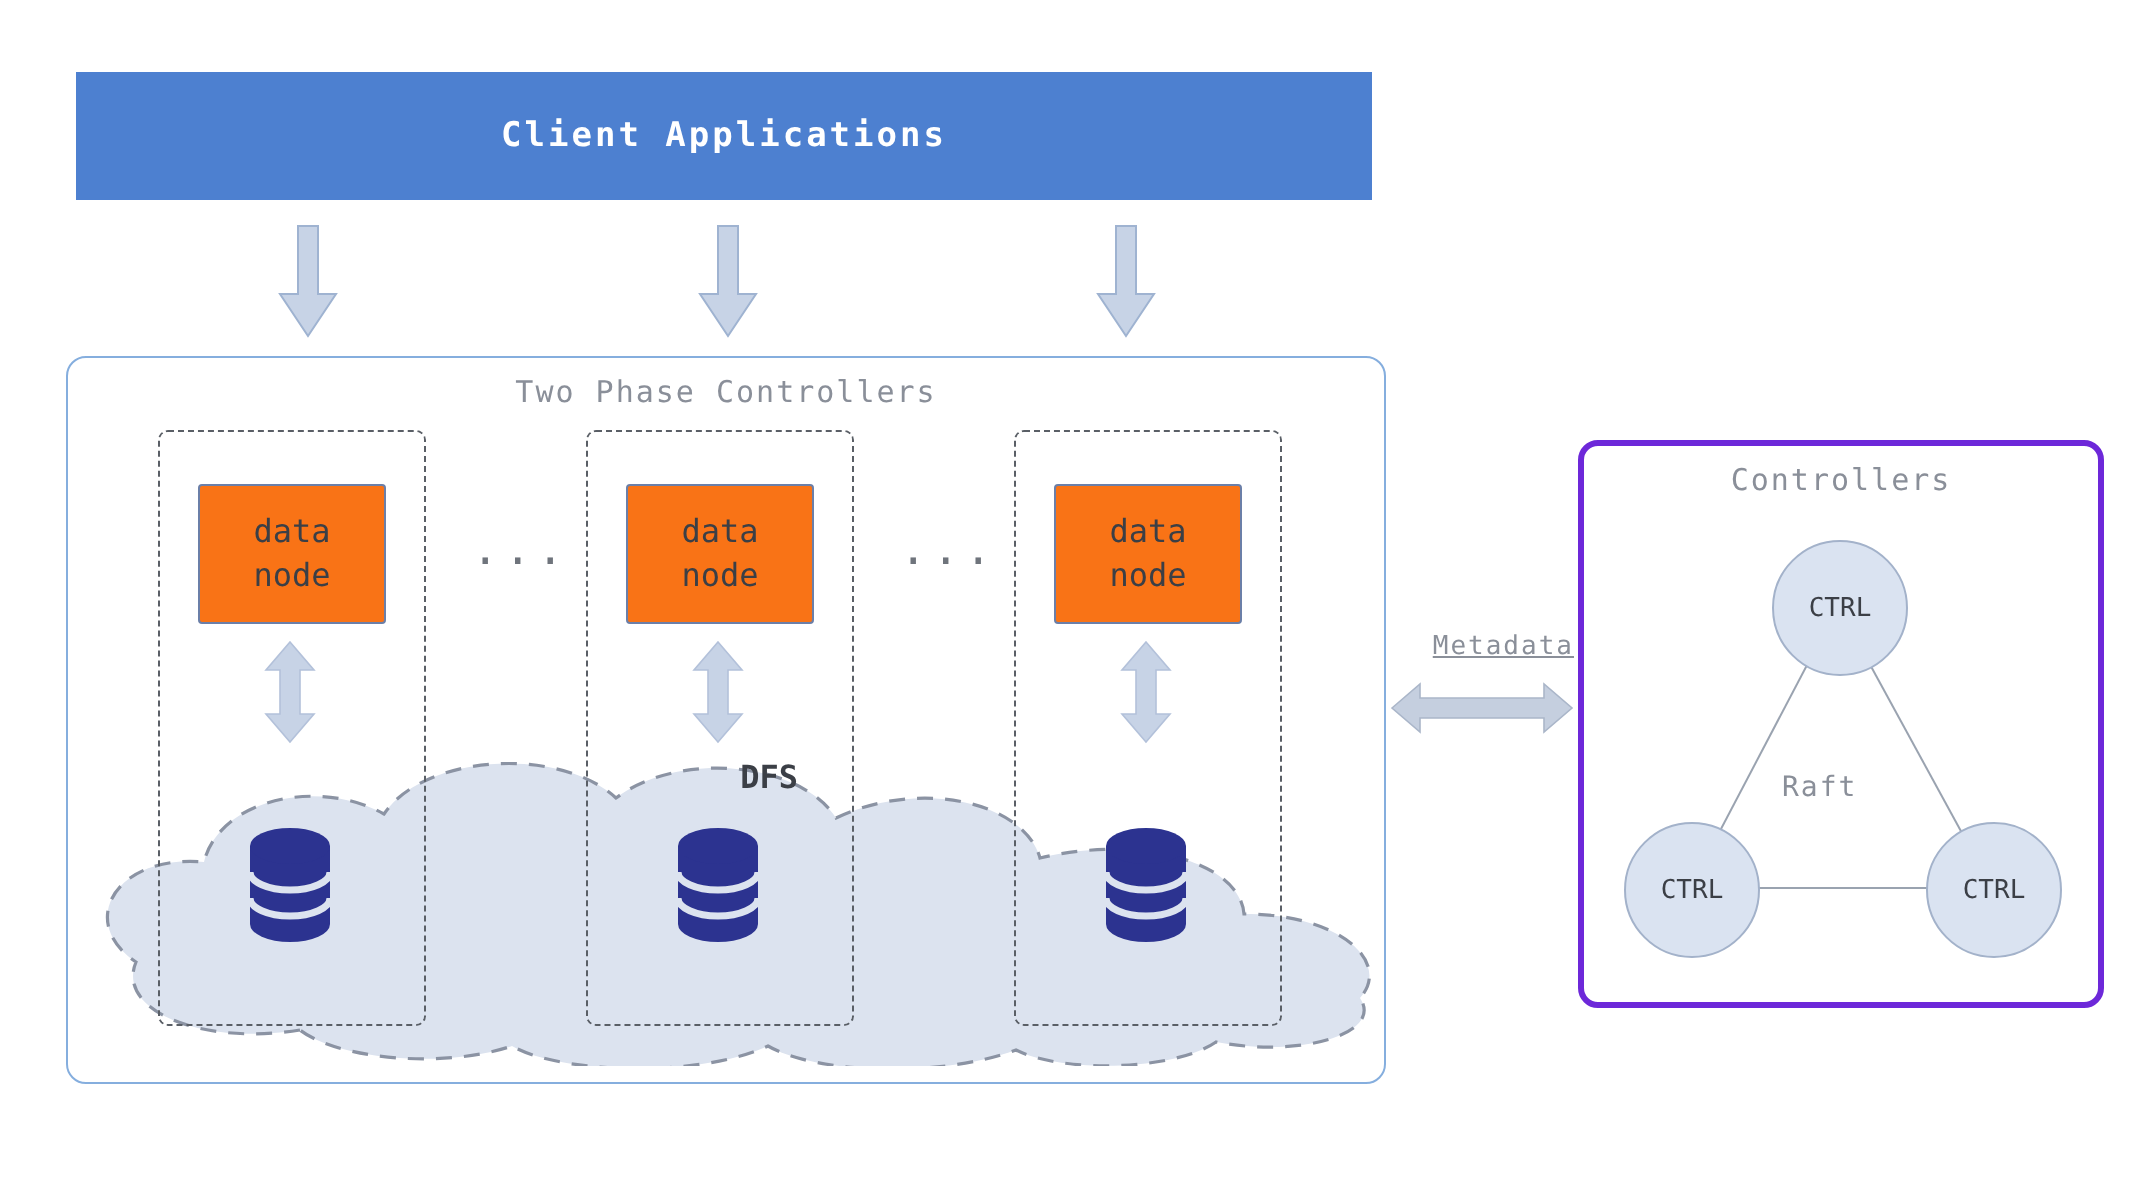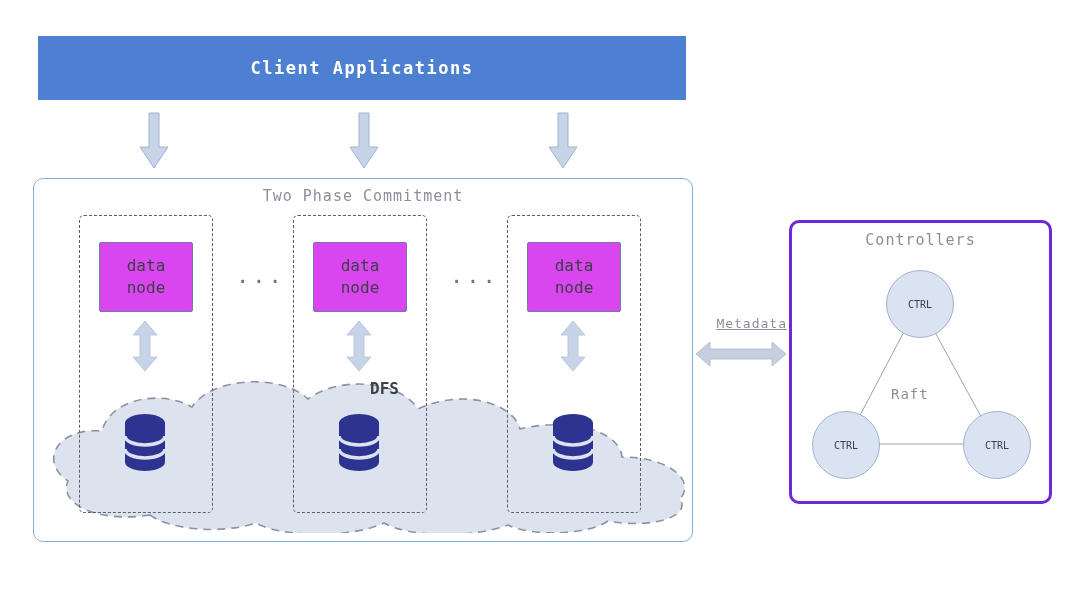--- a/index.html
+++ b/index.html
@@ -37,21 +37,21 @@
   .dashed-rect{
     position:absolute;top:36px;width:132px;height:296px;
     border:1.5px dashed #5a5f66;border-radius:5px;background:transparent;
   }
   .dashed-rect-1{left:45px;}
   .dashed-rect-2{left:259px;}
   .dashed-rect-3{left:473px;}
 
   .data-node{
     position:absolute;left:19px;top:26px;width:92px;height:68px;
-    background:#d946ef;border:1px solid #6b7fa8;border-radius:2px;
+    background:#f97316;border:1px solid #6b7fa8;border-radius:2px;
     display:flex;align-items:center;justify-content:center;
   }
   .data-node span{
     color:#3b3f46;font-size:16px;line-height:1.35;text-align:center;white-space:pre-line;
   }
 
   .v-arrow{position:absolute;left:52px;top:104px;width:26px;height:52px;}
 
   .dots{
     position:absolute;top:84px;width:36px;text-align:center;
@@ -81,21 +81,21 @@
   .controllers-box{
     left:789px;top:220px;width:257px;height:278px;
     border:3px solid #6d28d9;border-radius:10px;background:#ffffff;
   }
   .triangle-svg{position:absolute;left:0;top:0;width:257px;height:278px;}
   .ctrl-circle{
     position:absolute;width:66px;height:66px;border-radius:50%;
     background:#dae3f1;border:1px solid #a3b2ca;
     display:flex;align-items:center;justify-content:center;
   }
-  .ctrl-circle span{color:#3b3f46;font-size:10px;}
+  .ctrl-circle span{color:#3b3f46;font-size:13px;}
   .ctrl-top{left:94px;top:47px;}
   .ctrl-bl{left:20px;top:188px;}
   .ctrl-br{left:171px;top:188px;}
   .raft-label{
     position:absolute;left:99px;top:163px;width:60px;text-align:left;
     color:#8a8f99;font-size:14px;letter-spacing:1px;
   }
 </style>
 </head>
 <body>
@@ -110,21 +110,21 @@
     <polygon points="10,1 20,1 20,35 29,35 15,56 1,35 10,35" fill="#c7d3e6" stroke="#9fb3d1" stroke-width="1"></polygon>
   </svg>
   <svg class="abs down-arrow down-arrow-2" viewBox="0 0 30 57">
     <polygon points="10,1 20,1 20,35 29,35 15,56 1,35 10,35" fill="#c7d3e6" stroke="#9fb3d1" stroke-width="1"></polygon>
   </svg>
   <svg class="abs down-arrow down-arrow-3" viewBox="0 0 30 57">
     <polygon points="10,1 20,1 20,35 29,35 15,56 1,35 10,35" fill="#c7d3e6" stroke="#9fb3d1" stroke-width="1"></polygon>
   </svg>
 
   <div class="abs two-phase-box">
-    <div class="box-title">Two Phase Commitment</div>
+    <div class="box-title">Two Phase Controllers</div>
 
     <svg class="cloud-svg" viewBox="0 0 650 168">
       <path d="M 110 150
                C 60 158 18 140 28 116
                C -2 96 18 62 62 66
                C 70 34 120 24 152 42
                C 172 12 240 8 268 34
                C 300 10 360 16 378 44
                C 420 24 472 36 480 64
                C 530 52 580 66 582 92

